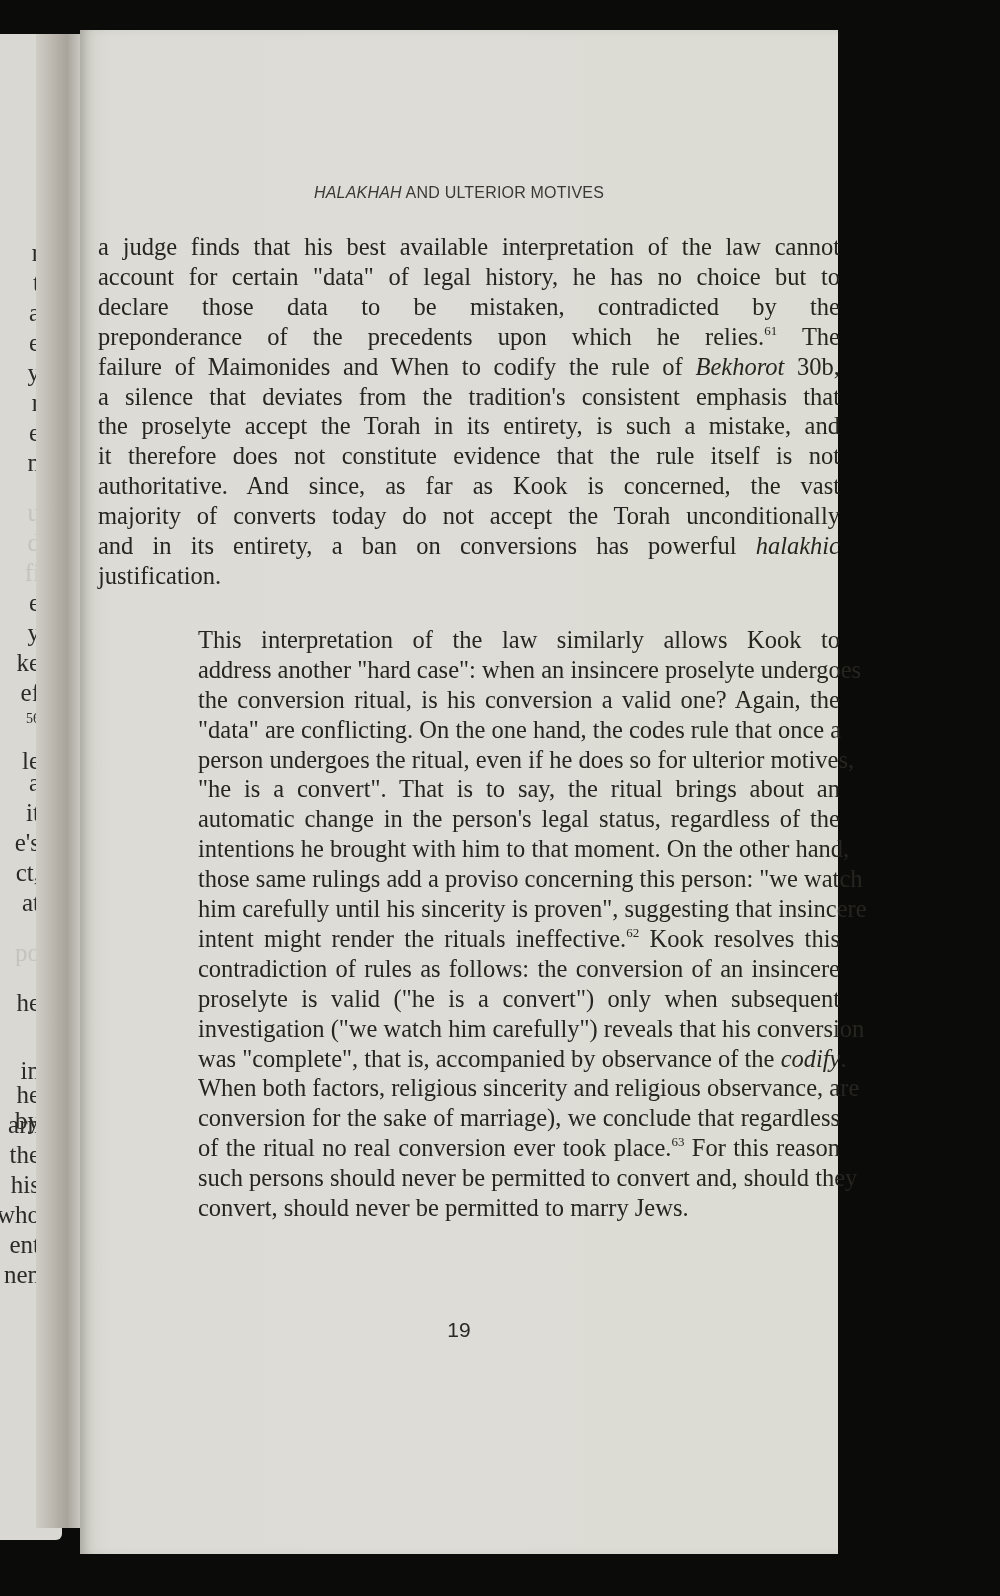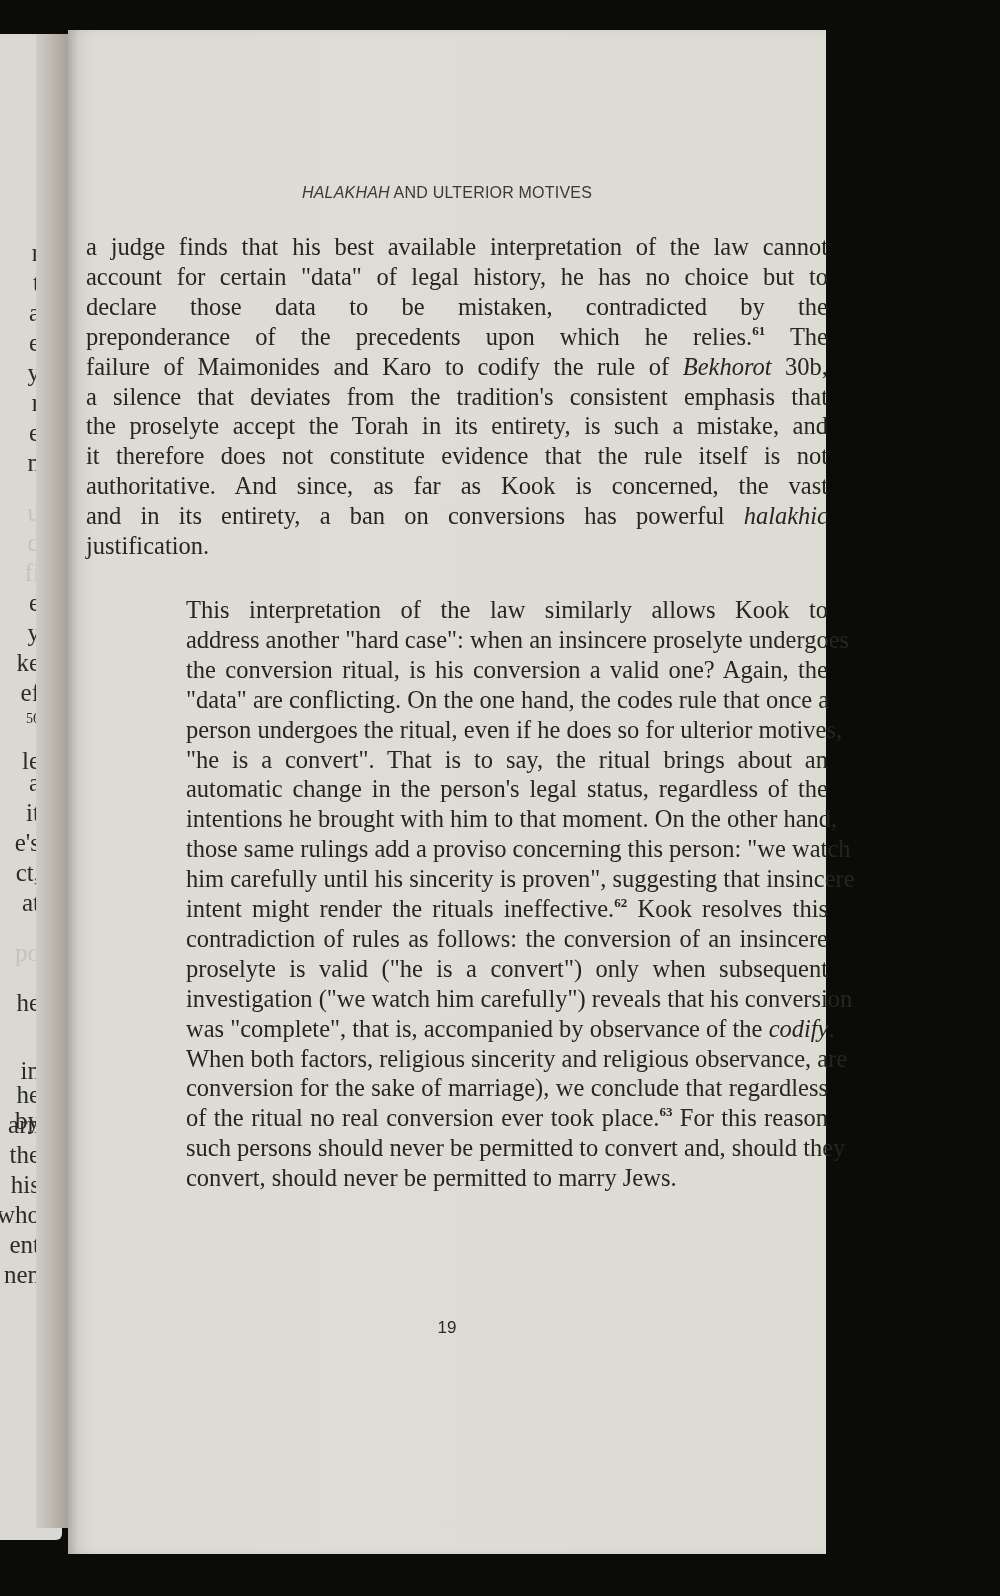--- a/index.html
+++ b/index.html
@@ -47,21 +47,21 @@
       color: #2b2a27;
       line-height: 1;
       white-space: nowrap;
     }
     .frag.faint { color: #c4c3bd; }
     .frag.small { font-size: 14px; }
 
     
     .page {
       position: absolute;
-      left: 68px;
+      left: 80px;
       top: 30px;
       width: 758px;
       height: 1524px;
       background: linear-gradient(to right, #d2d1ca 0%, #dcdbd5 4%, #dedcd6 40%, #dcdbd4 100%);
       box-shadow: inset 10px 0 12px -6px rgba(80,76,68,0.35);
     }
     .running-head {
       position: absolute;
       left: 0;
       right: 0;
@@ -99,32 +99,31 @@
       text-align-last: justify;
       white-space: nowrap;
     }
     .para .ln.last {
       text-align-last: left;
     }
     sup.fn {
       font-size: 13px;
       vertical-align: 10px;
       line-height: 0;
-      font-weight: bold;
     }
     i { font-style: italic; }
 
     .folio {
       position: absolute;
       left: 0;
       right: 0;
       top: 1288px;
       text-align: center;
       font-family: "Liberation Sans", "DejaVu Sans", sans-serif;
-      font-size: 17px;
+      font-size: 21px;
       color: #2a2926;
     }
   </style>
 </head>
 <body>
 
 <div class="left-page">
   <div class="left-fragments" id="left-fragments">
       <span class="frag" style="top: 206px;">r</span>
       <span class="frag" style="top: 236px;">t</span>
@@ -169,25 +168,26 @@
     <em>HALAKHAH</em>
     <span>AND ULTERIOR MOTIVES</span>
   </div>
 
   <div class="text-block" id="text-block">
       <p class="para">
         <span class="ln"><span>a judge finds that his best available interpretation of the law cannot</span></span>
         <span class="ln"><span>account for certain "data" of legal history, he has no choice but to</span></span>
         <span class="ln"><span>declare those data to be mistaken, contradicted by the</span></span>
         <span class="ln"><span>preponderance of the precedents upon which he relies.</span><sup class="fn">61</sup><span> The</span></span>
-        <span class="ln"><span>failure of Maimonides and Karo to codify the rule of </span><i>Bekhorot</i><span> 30b,</span></span>
+        <span class="ln"><span>failure of Maimonides and When to codify the rule of </span><i>Bekhorot</i><span> 30b,</span></span>
         <span class="ln"><span>a silence that deviates from the tradition's consistent emphasis that</span></span>
         <span class="ln"><span>the proselyte accept the Torah in its entirety, is such a mistake, and</span></span>
         <span class="ln"><span>it therefore does not constitute evidence that the rule itself is not</span></span>
         <span class="ln"><span>authoritative. And since, as far as Kook is concerned, the vast</span></span>
+        <span class="ln"><span>majority of converts today do not accept the Torah unconditionally</span></span>
         <span class="ln"><span>and in its entirety, a ban on conversions has powerful </span><i>halakhic</i></span>
         <span class="ln last"><span>justification.</span></span>
       </p>
       <p class="para">
         <span class="ln" style="text-indent: 100px;"><span>This interpretation of the law similarly allows Kook to</span></span>
         <span class="ln"><span>address another "hard case": when an insincere proselyte undergoes</span></span>
         <span class="ln"><span>the conversion ritual, is his conversion a valid one? Again, the</span></span>
         <span class="ln"><span>"data" are conflicting. On the one hand, the codes rule that once a</span></span>
         <span class="ln"><span>person undergoes the ritual, even if he does so for ulterior motives,</span></span>
         <span class="ln"><span>"he is a convert". That is to say, the ritual brings about an</span></span>

